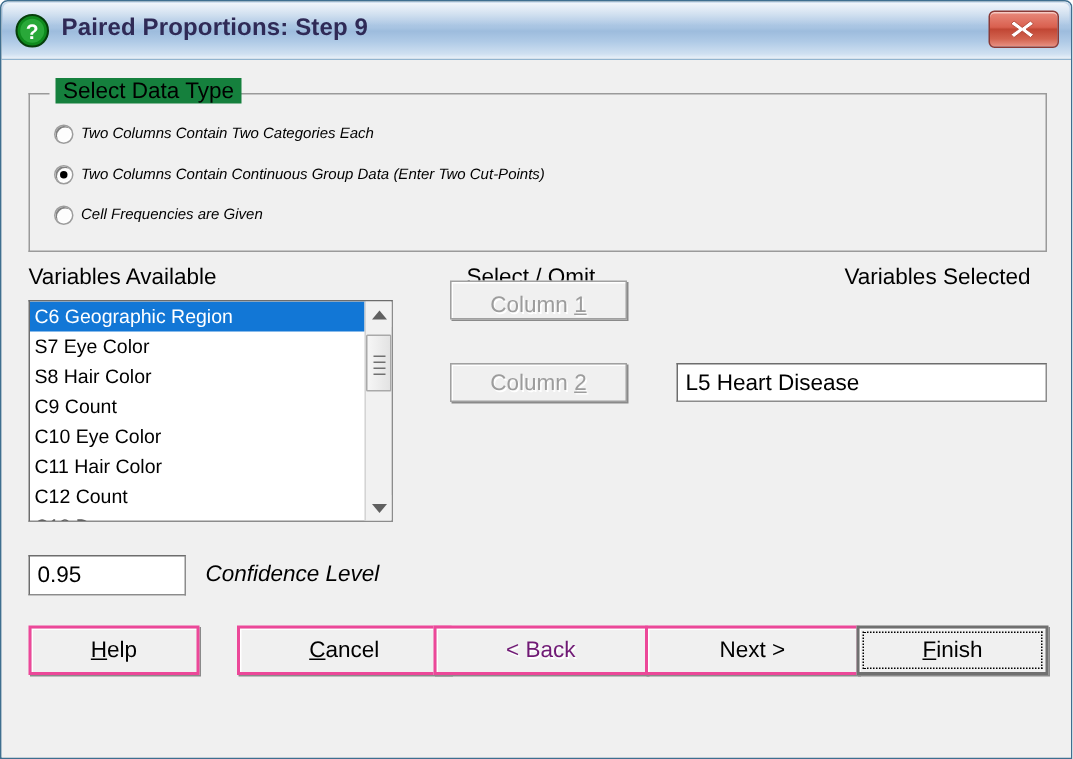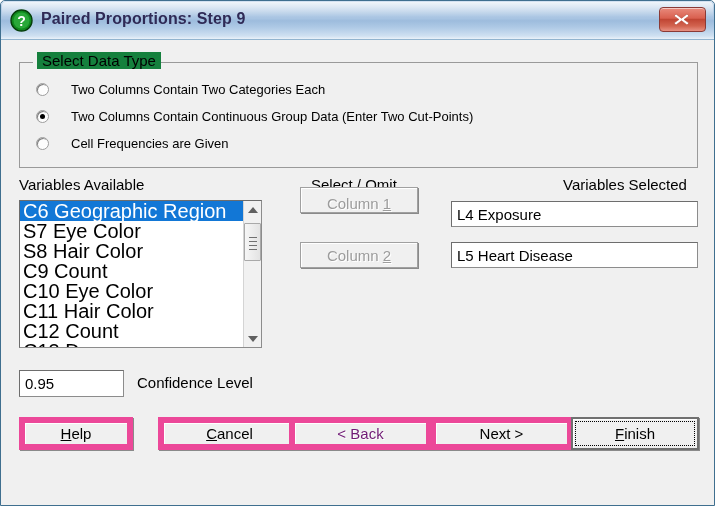--- a/index.html
+++ b/index.html
@@ -124,24 +124,25 @@
   }
   .radio-glyph.checked::after {
     content: "";
     position: absolute;
     left: 3px; top: 3px;
     width: 5px; height: 5px;
     border-radius: 50%;
     background: #000;
   }
   .radio-label {
-    margin-left: 22px;
-    font-size: 13px;
-    color: #000;
-    white-space: nowrap;
+    margin-left: 5px;
+    font-size: 10px;
+    color: #000;
+    white-space: nowrap;
+    font-style: italic;
   }
 
   
   .col-header {
     position: absolute;
     font-size: 15px;
     color: #000;
     white-space: nowrap;
   }
 
@@ -159,21 +160,21 @@
   }
   #list-items {
     position: absolute;
     left: 0; top: 0;
     width: 224px;
   }
   .list-item {
     height: 20px;
     line-height: 20px;
     padding-left: 3px;
-    font-size: 20px;
+    font-size: 13px;
     color: #000;
     white-space: nowrap;
     cursor: default;
   }
   .list-item.selected {
     background: #1277d6;
     color: #ffffff;
   }
   
   #list-scrollbar {
@@ -274,30 +275,31 @@
     font-family: "Liberation Sans", sans-serif;
     outline: none;
     cursor: text;
   }
   #conf-label {
     position: absolute;
     left: 136px; top: 334px;
     font-size: 15px;
     color: #000;
     white-space: nowrap;
+    font-style: italic;
   }
 
   
   .dlg-button {
     position: absolute;
     top: 377px;
     height: 33px;
     box-sizing: border-box;
     background: #f0f0f0;
-    border: 6px solid #ec4899;
+    border: 2px solid #ec4899;
     box-shadow: inset 1px 1px 0 #ffffff, 1px 1px 0 #8a8a8a;
     font-size: 15px;
     color: #000;
     display: flex;
     align-items: center;
     justify-content: center;
     cursor: pointer;
   }
   .dlg-button.disabled {
     color: #701a75;
@@ -397,21 +399,20 @@
       </div>
     </div>
 
     <div class="col-button" style="top:147px;align-items:flex-end;">
       <span class="btn-label"><span>Column </span><span class="u">1</span></span>
     </div>
     <div class="col-button" style="top:202px;">
       <span class="btn-label"><span>Column </span><span class="u">2</span></span>
     </div>
 
-    <input class="sel-field" style="top: 161px;" type="text" readonly="" value="L4 Exposure">
     <input class="sel-field" style="top: 202px;" type="text" readonly="" value="L5 Heart Disease">
 
     <input id="conf-field" type="text" value="0.95" style="">
     <div id="conf-label">Confidence Level</div>
 
     <div class="dlg-button" style="left:18px;  width:114px;">
       <span class="btn-label"><span class="u">H</span><span>elp</span></span>
     </div>
     <div class="dlg-button" style="left:157px; width:143px;">
       <span class="btn-label"><span class="u">C</span><span>ancel</span></span>

